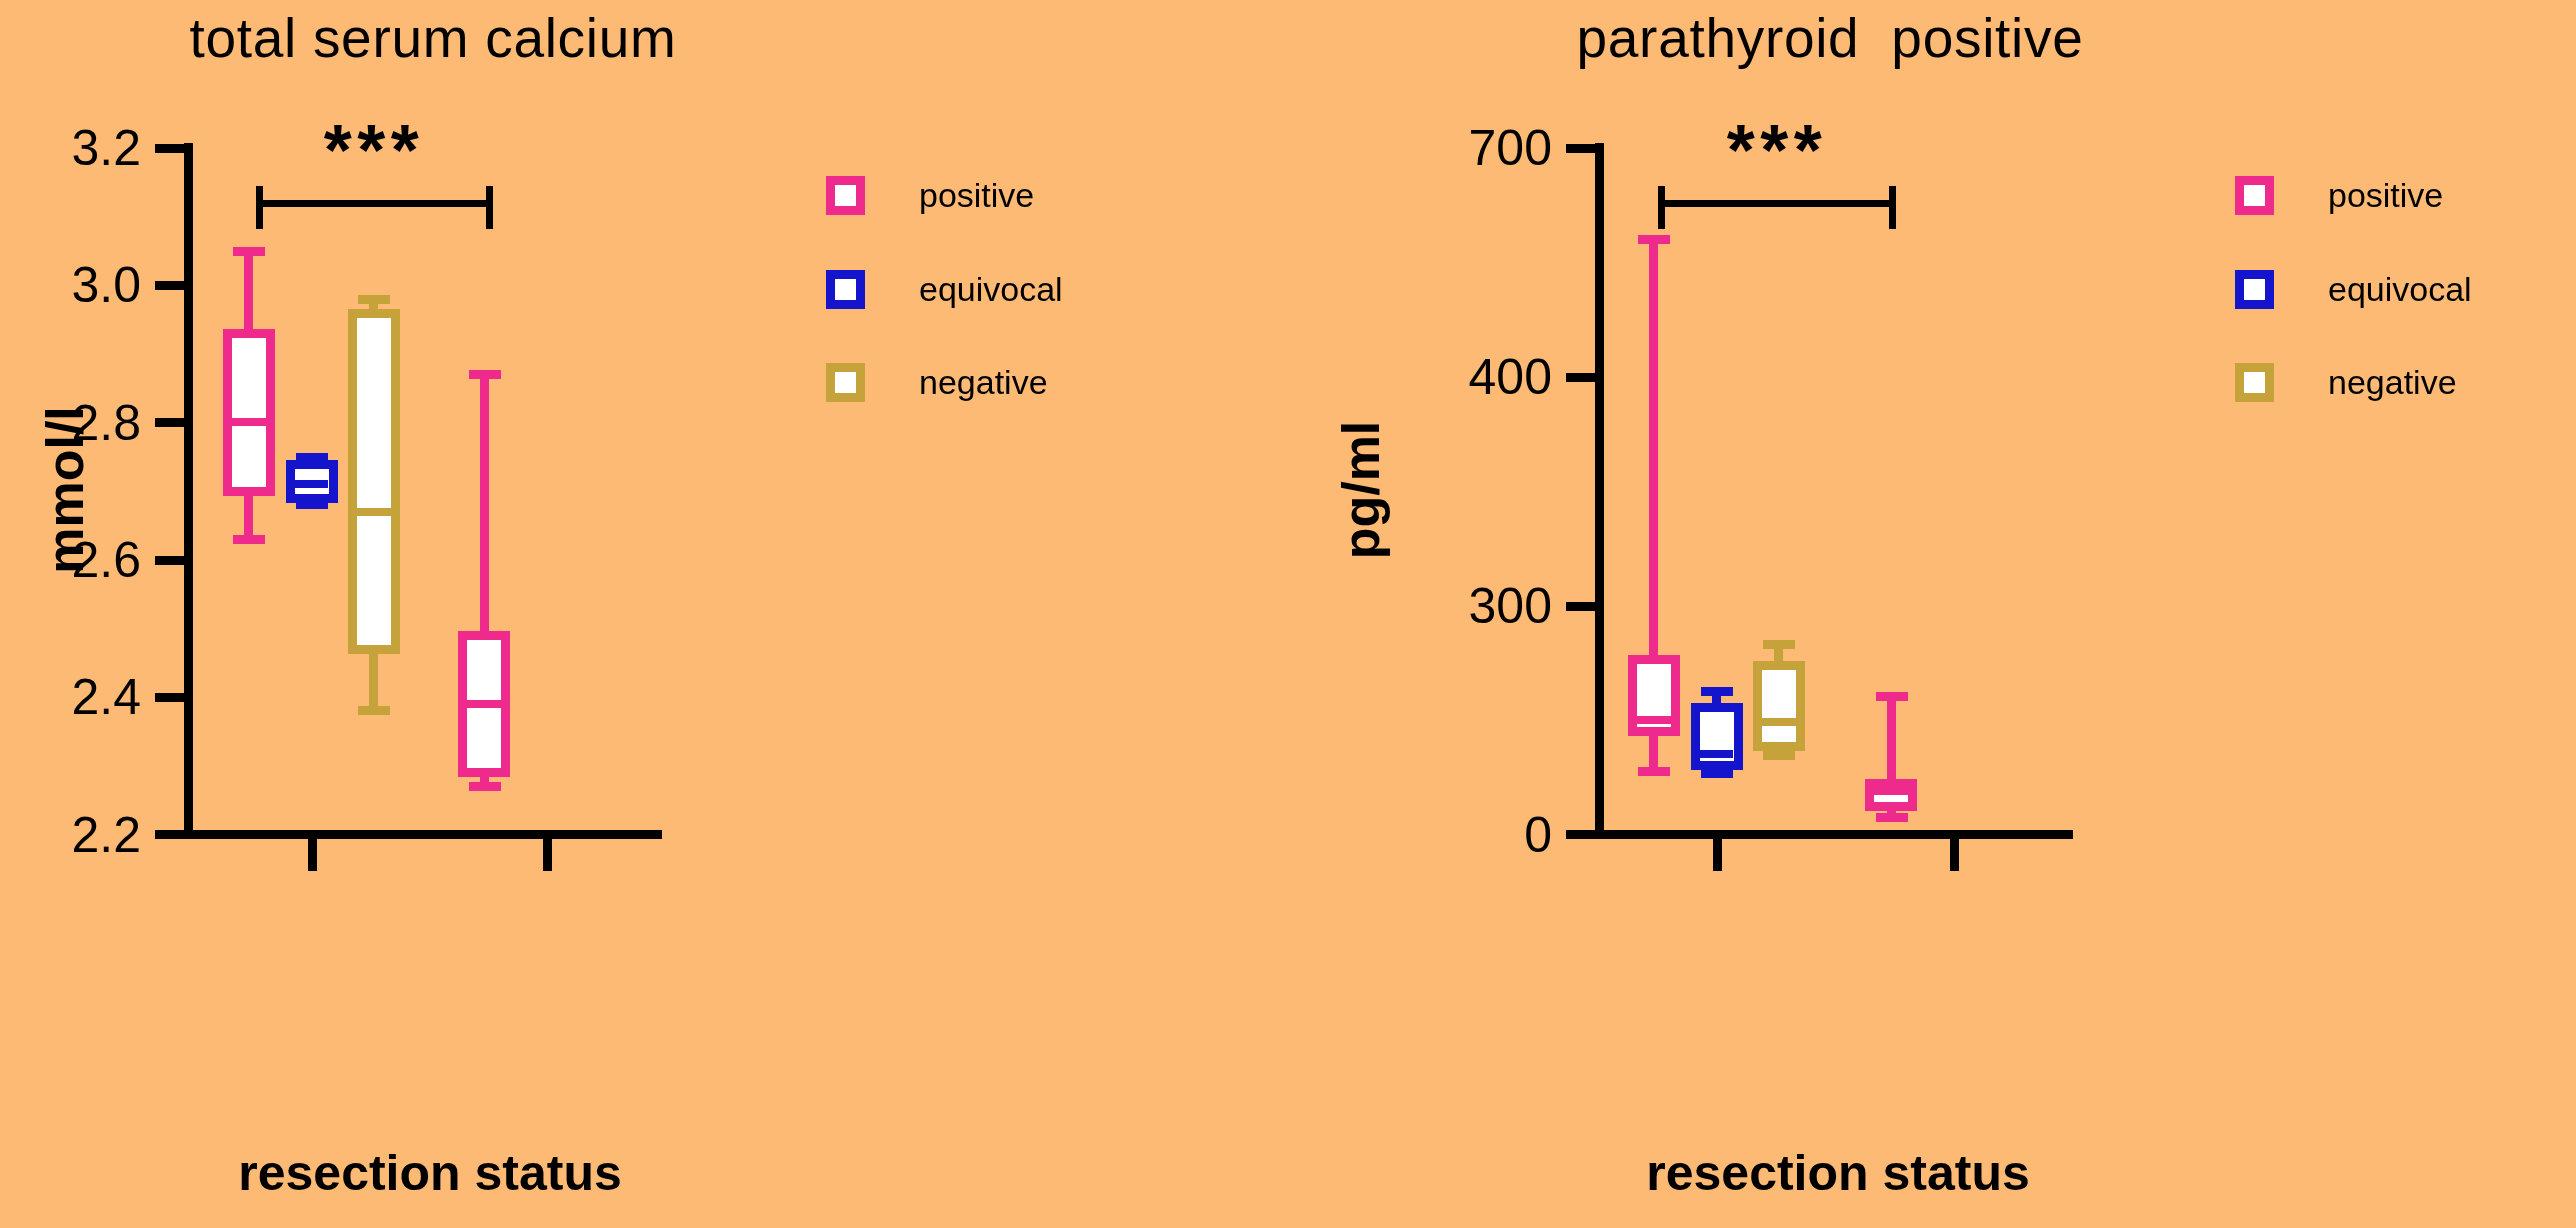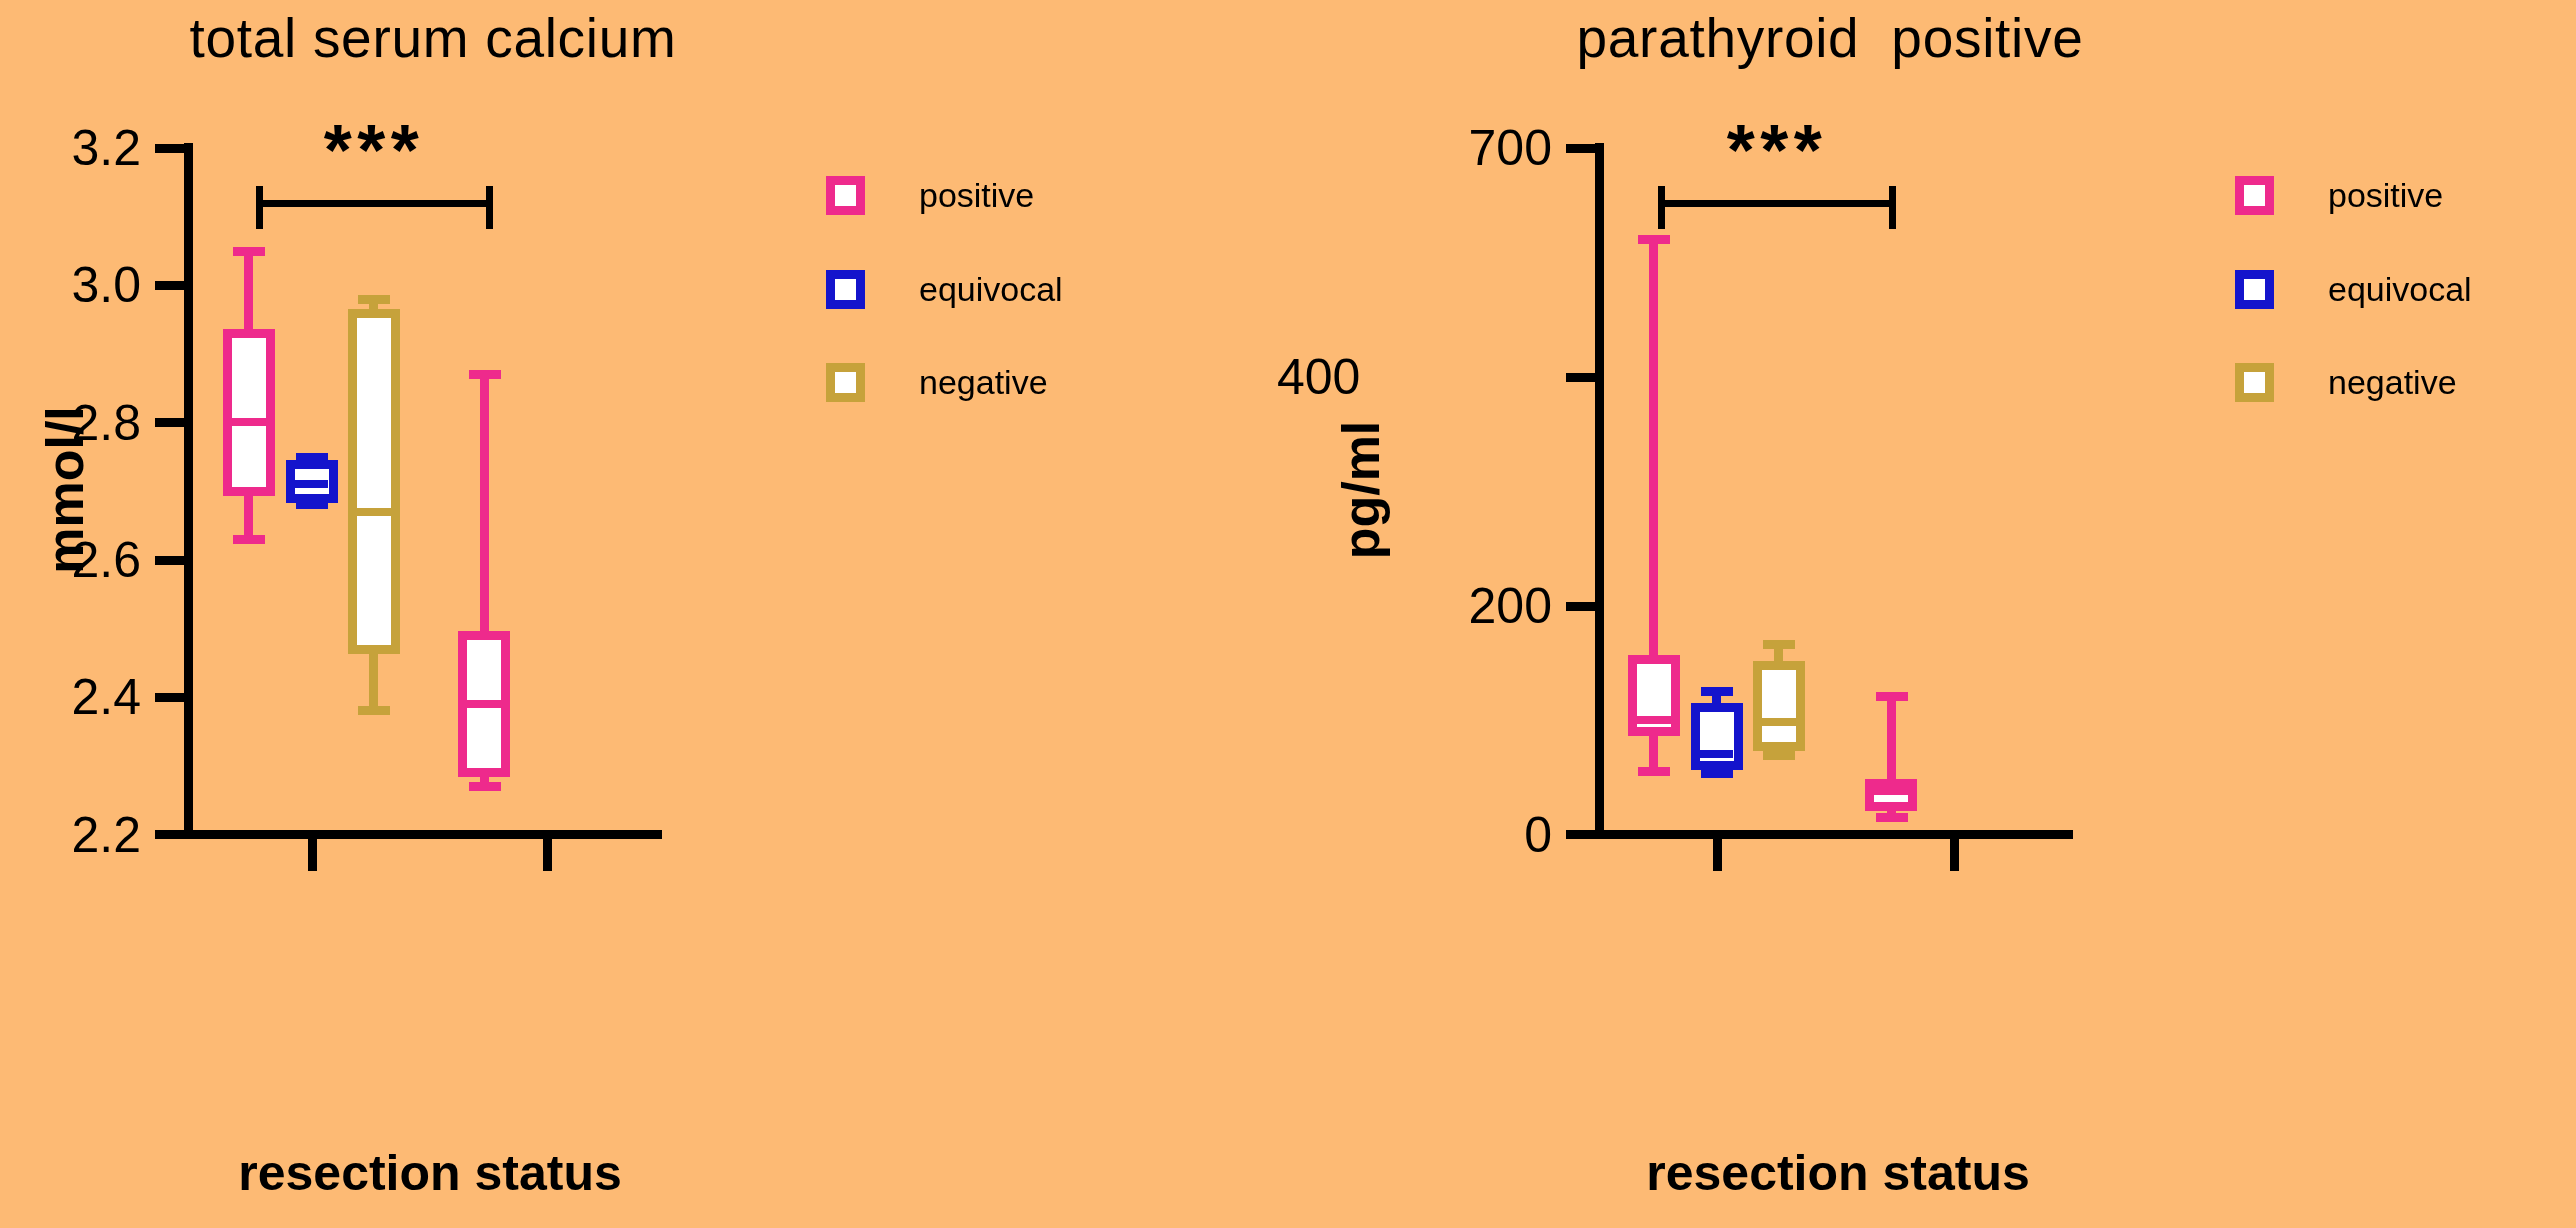--- a/index.html
+++ b/index.html
@@ -84,23 +84,23 @@
     <div class="abs panel-title" style="left:1830px;top:5.5px;">parathyroid  positive</div>
     <div class="abs y-label" style="left:1361px;top:490px;">pg/ml</div>
     <div class="abs x-label" style="left:1838px;top:1144px;">resection status</div>
     <div class="abs sig-ast" style="left:1777px;top:109px;">***</div>
     <div class="abs" id="plot1">
         <div class="abs" style="left: 1595px; top: 143px; width: 9px; height: 696px; background: rgb(0, 0, 0);"></div>
         <div class="abs" style="left: 1595px; top: 830px; width: 478px; height: 9px; background: rgb(0, 0, 0);"></div>
         <div class="abs" style="left: 1566px; top: 144px; width: 29px; height: 9px; background: rgb(0, 0, 0);"></div>
         <div class="abs ytick-label" style="left: 1277px; top: 123px; width: 275px; text-align: right;">700</div>
         <div class="abs" style="left: 1566px; top: 373px; width: 29px; height: 9px; background: rgb(0, 0, 0);"></div>
-        <div class="abs ytick-label" style="left: 1277px; top: 352px; width: 275px; text-align: left;">400</div>
+        <div class="abs ytick-label" style="left: 1277px; top: 352px; width: 275px; text-align: right;">400</div>
         <div class="abs" style="left: 1566px; top: 602px; width: 29px; height: 9px; background: rgb(0, 0, 0);"></div>
-        <div class="abs ytick-label" style="left: 1277px; top: 581px; width: 275px; text-align: right;">200</div>
+        <div class="abs ytick-label" style="left: 1277px; top: 581px; width: 275px; text-align: right;">300</div>
         <div class="abs" style="left: 1566px; top: 830px; width: 29px; height: 9px; background: rgb(0, 0, 0);"></div>
         <div class="abs ytick-label" style="left: 1277px; top: 810px; width: 275px; text-align: right;">0</div>
         <div class="abs" style="left: 1713px; top: 839px; width: 9px; height: 32px; background: rgb(0, 0, 0);"></div>
         <div class="abs" style="left: 1950px; top: 839px; width: 9px; height: 32px; background: rgb(0, 0, 0);"></div>
         <div class="abs" style="left: 1658px; top: 186px; width: 6.9px; height: 43px; background: rgb(0, 0, 0);"></div>
         <div class="abs" style="left: 1889px; top: 186px; width: 6.9px; height: 43px; background: rgb(0, 0, 0);"></div>
         <div class="abs" style="left: 1658px; top: 200px; width: 238px; height: 6.9px; background: rgb(0, 0, 0);"></div>
         <div class="abs" style="left: 1649px; top: 239px; width: 9px; height: 420px; background: rgb(238, 42, 140);"></div>
         <div class="abs" style="left: 1649px; top: 732px; width: 9px; height: 40px; background: rgb(238, 42, 140);"></div>
         <div class="abs" style="left: 1638px; top: 235px; width: 32px; height: 9px; background: rgb(238, 42, 140);"></div>

